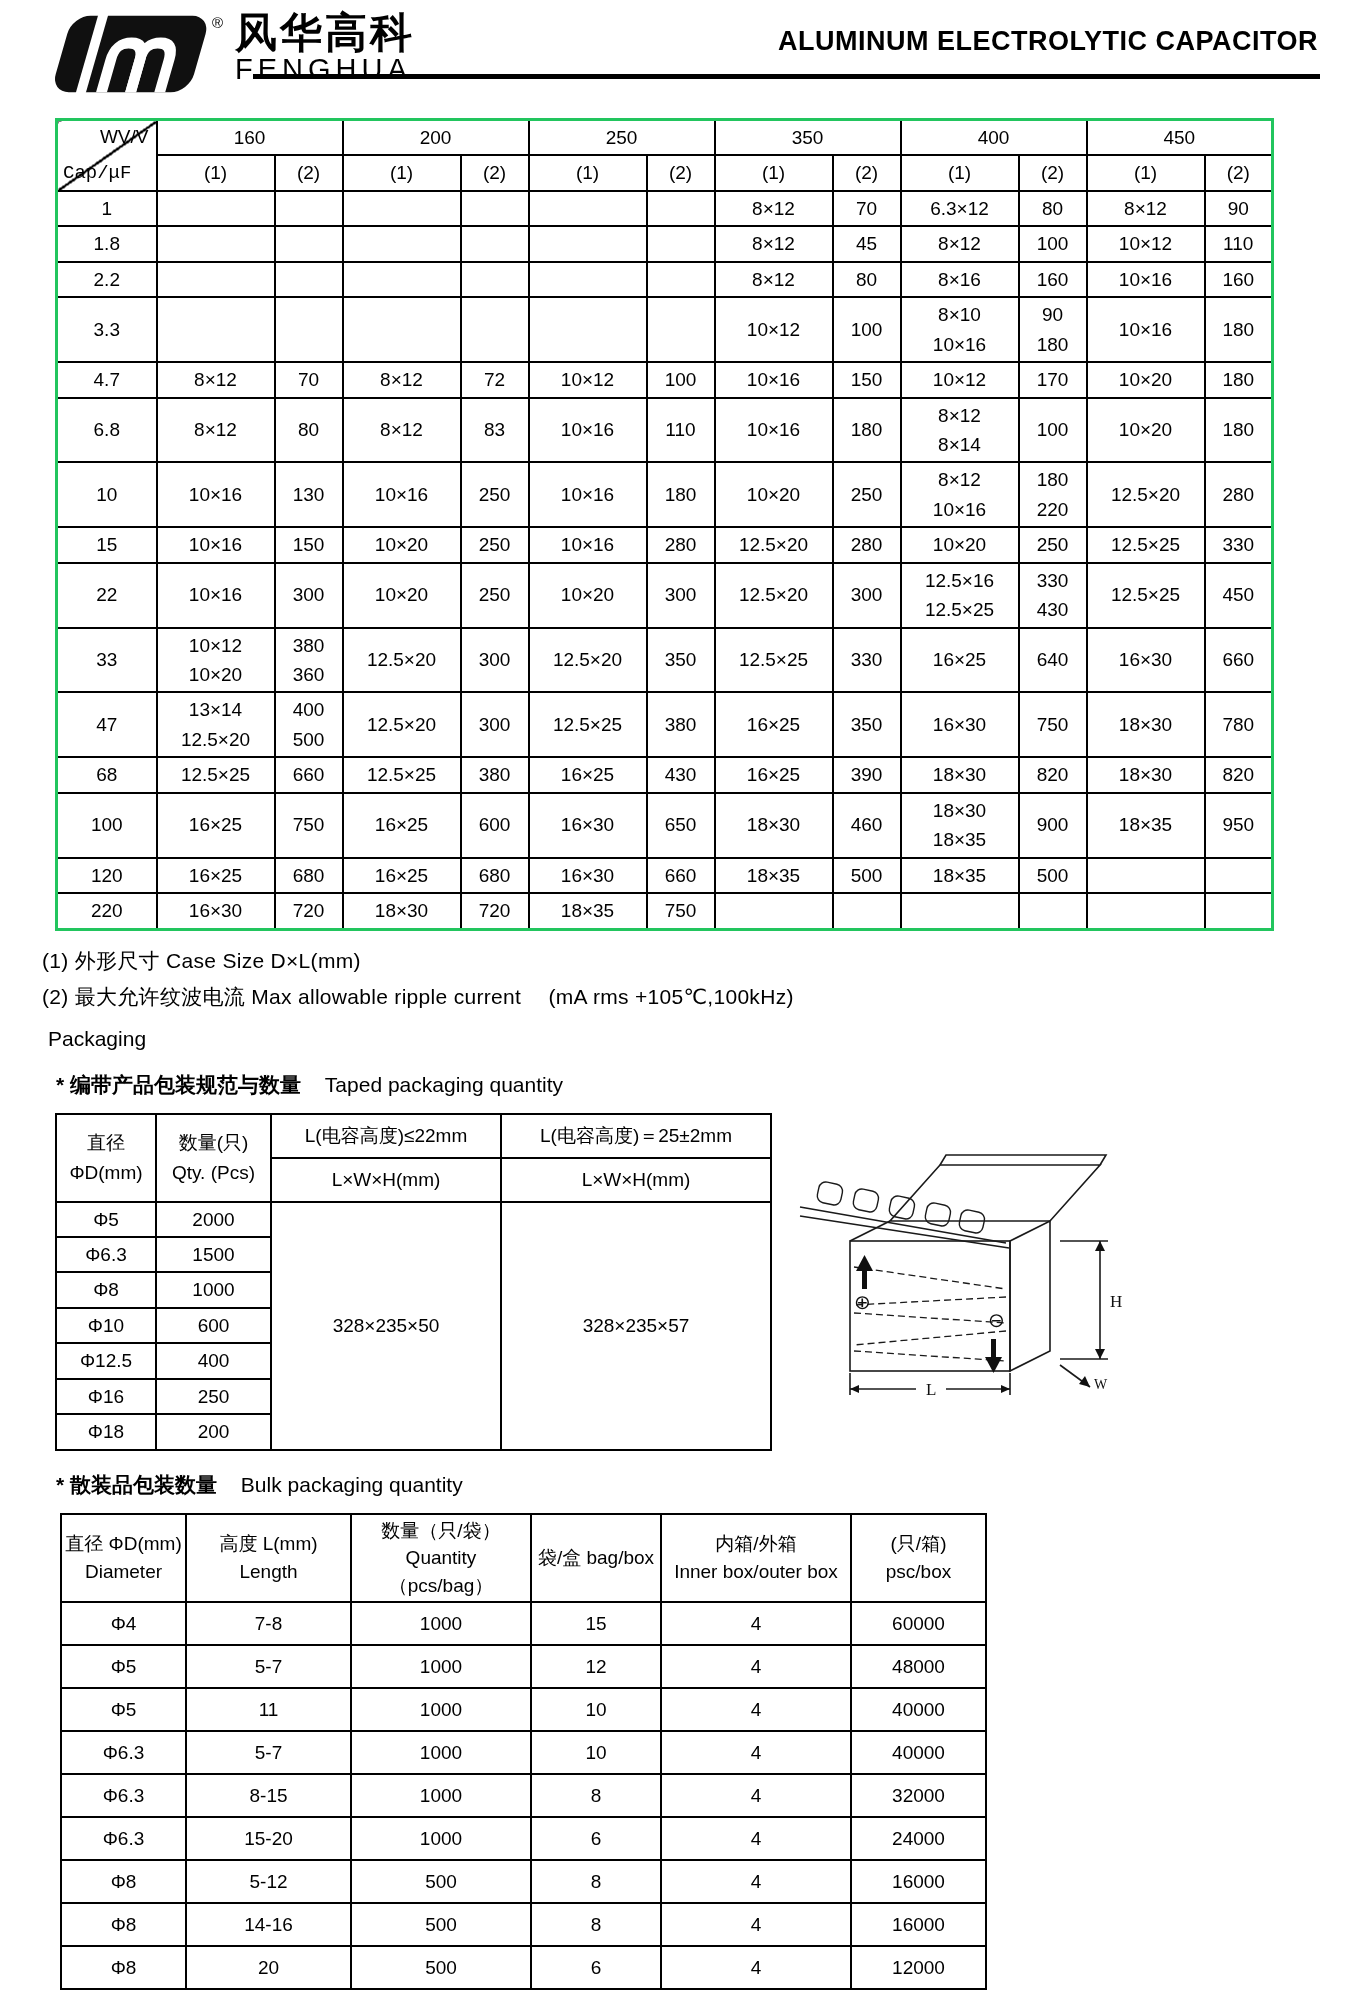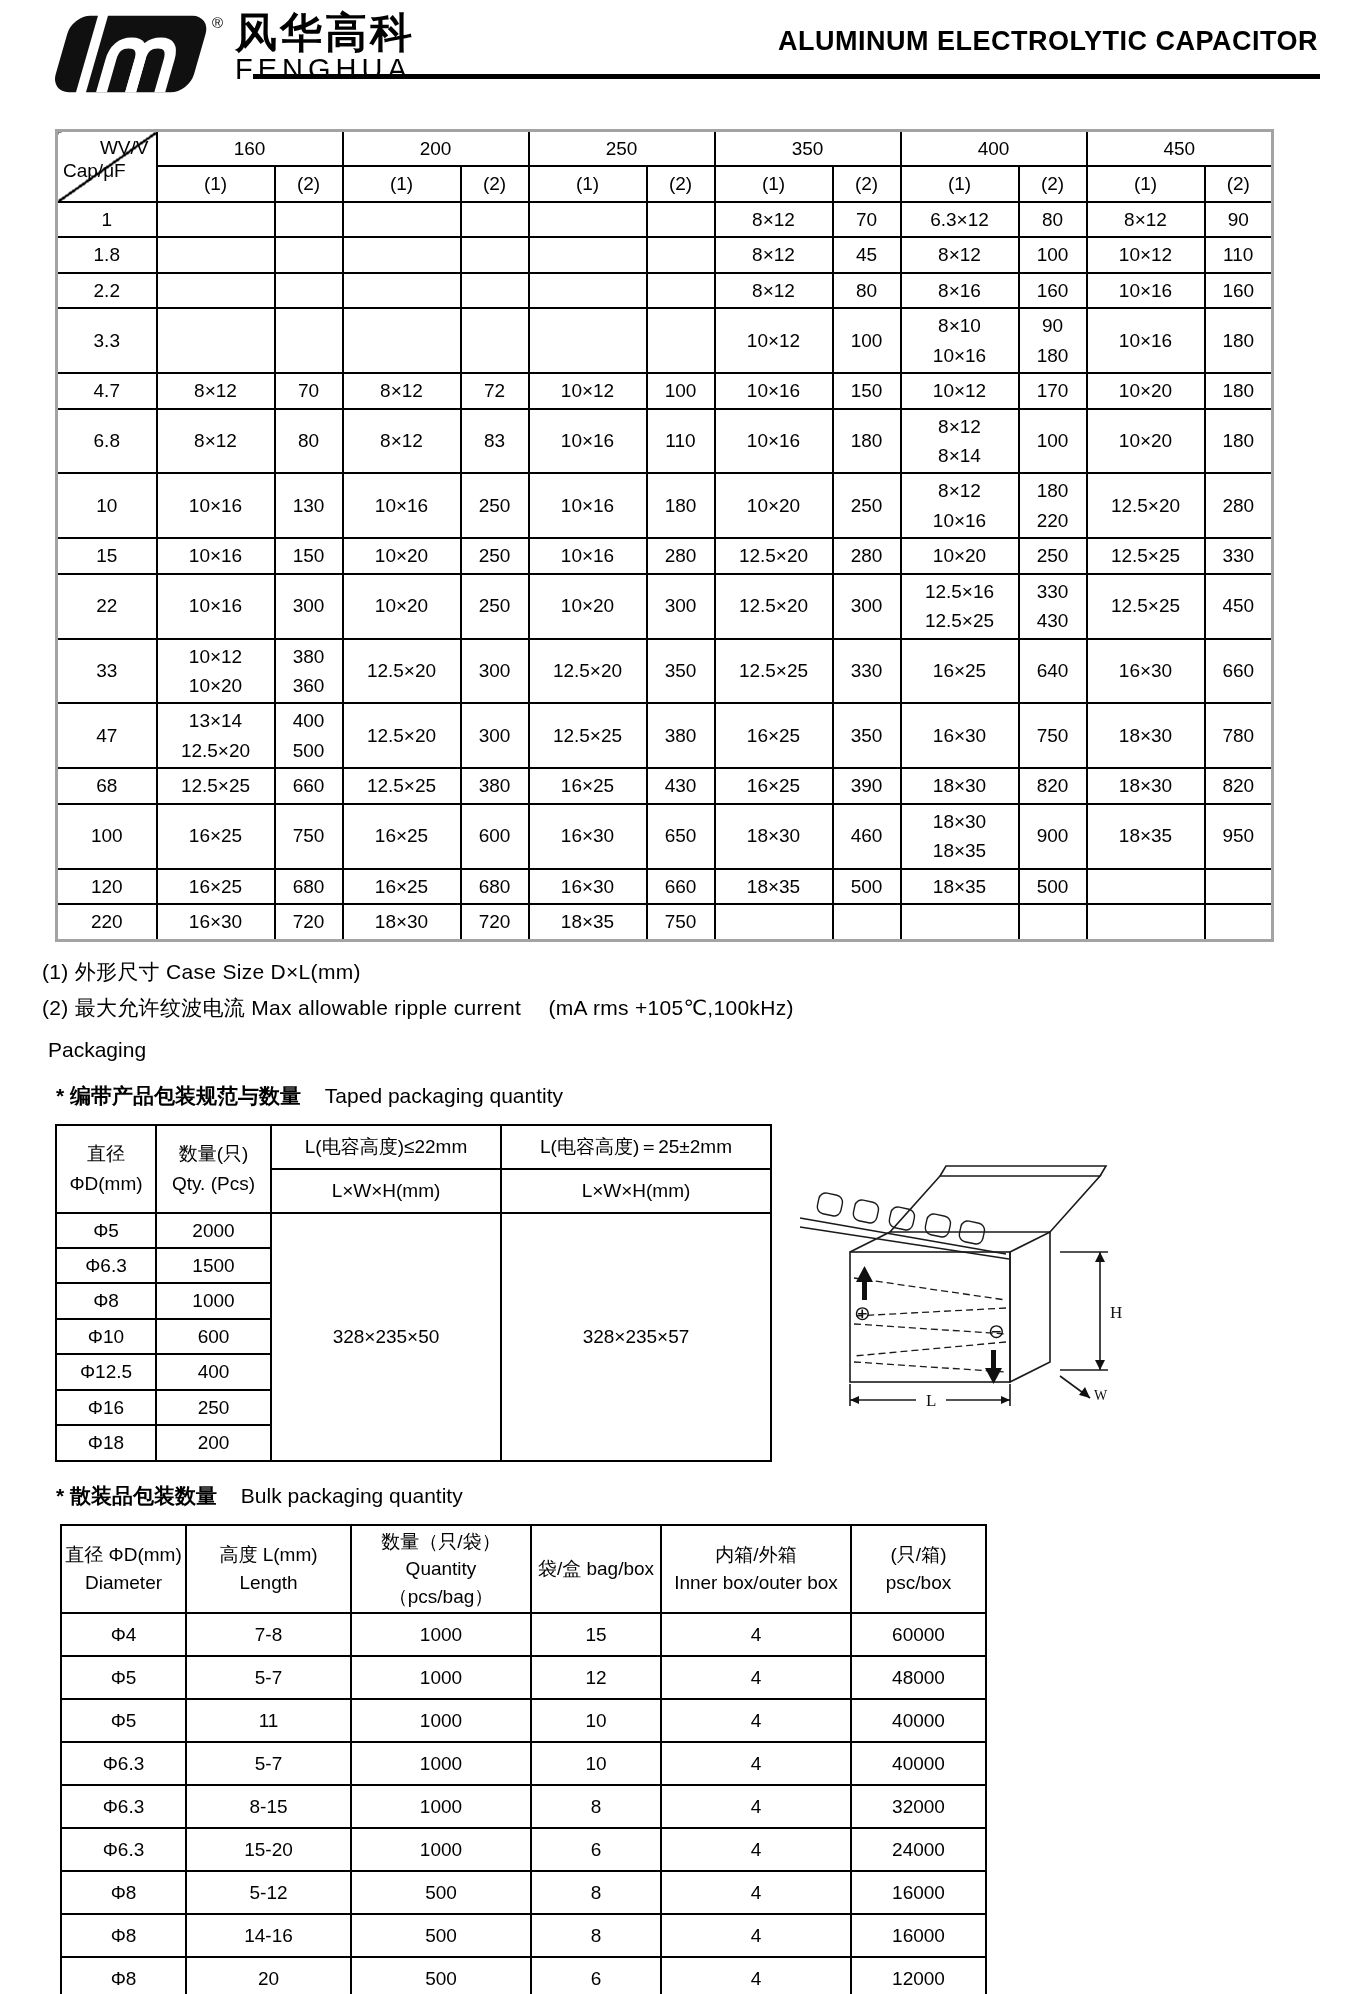--- a/index.html
+++ b/index.html
@@ -23,31 +23,31 @@
 
   
   table { border-collapse:collapse; table-layout:fixed; }
   th, td {
     border:2px solid #000; text-align:center; vertical-align:middle;
     font-size:19px; font-weight:normal; line-height:1.55; white-space:pre-line;
     padding:2px 2px; overflow:hidden;
   }
 
   
-  .ratings { margin:25px 0 0 55px; border:3px solid #a3a3a3; }
+  .ratings { margin:14px 0 0 55px; border:3px solid #22c55e; }
   .ratings thead th { height:28px; }
   .ratings tbody td, .ratings tbody th { height:31px; }
   .corner {
     position:relative; padding:0;
     background:linear-gradient(to bottom right,
       transparent calc(50% - 1.2px), #000 calc(50% - 1.2px),
       #000 calc(50% + 1.2px), transparent calc(50% + 1.2px));
   }
   .corner-top    { position:absolute; top:1px;  right:7px; }
-  .corner-bottom { position:absolute; bottom:15px; left:5px; }
+  .corner-bottom { position:absolute; bottom:1px; left:5px;font-family:Liberation Mono, monospace; }
 
   
   .notes { margin:16px 0 0 42px; font-size:21px; }
   .note-line { margin-top:8px; letter-spacing:0.3px; }
 
   
   .pack-title { margin:30px 0 0 28px; font-size:24px; font-weight:bold; }
   .pack-sub   { margin:16px 0 0 48px; font-size:21px; }
   .sub-heading { margin:20px 0 0 56px; font-size:21px; }
   .sub-heading .cjk { font-weight:bold; }

